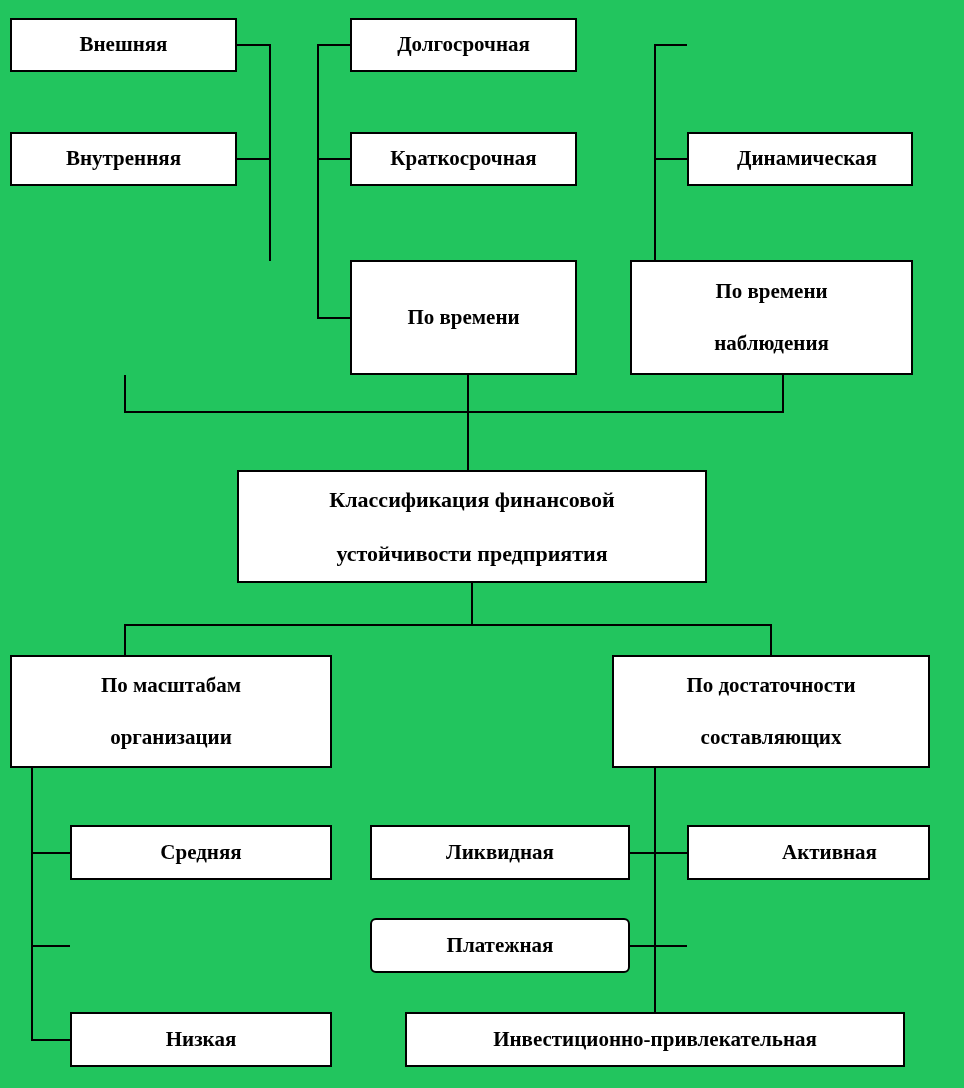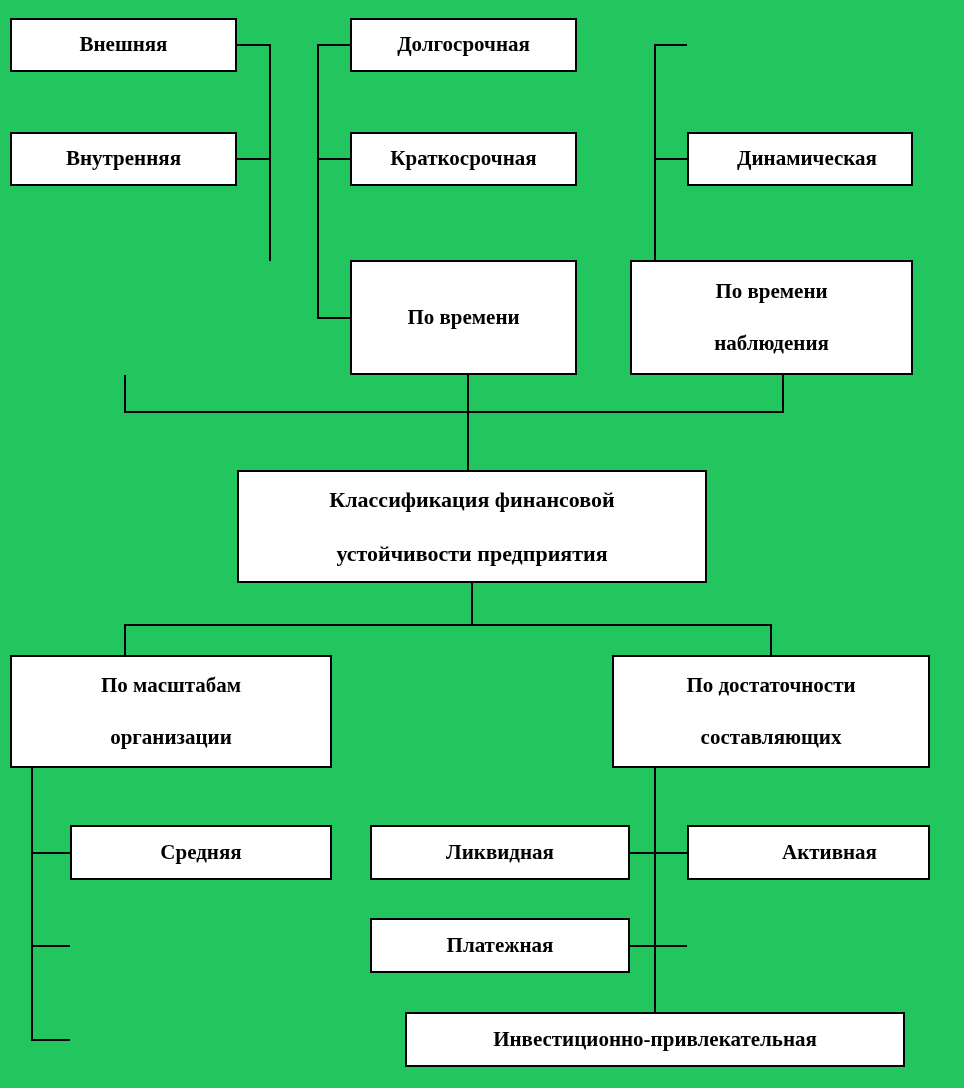--- a/index.html
+++ b/index.html
@@ -55,21 +55,21 @@
   #n-dynamic   { left: 687px; top: 132px;  width: 226px; height: 54px; padding-left: 14px; }
   #n-obs       { left: 630px; top: 260px;  width: 283px; height: 115px; }
   #n-root      { left: 237px; top: 470px;  width: 470px; height: 113px; }
   #n-scale     { left: 10px;  top: 655px;  width: 322px; height: 113px; }
   #n-suff      { left: 612px; top: 655px;  width: 318px; height: 113px; }
   #n-high      { left: 70px;  top: 825px;  width: 262px; height: 55px; }
   #n-medium    { left: 70px;  top: 918px;  width: 262px; height: 55px; }
   #n-low       { left: 70px;  top: 1012px; width: 262px; height: 55px; }
   #n-liquid    { left: 370px; top: 825px;  width: 260px; height: 55px; }
   #n-active    { left: 687px; top: 825px;  width: 243px; height: 55px; padding-left: 42px; }
-  #n-payment   { left: 370px; top: 918px;  width: 260px; height: 55px; }
+  #n-payment   { left: 370px; top: 918px;  width: 260px; height: 55px; border-radius: 6px; }
   #n-property  { left: 687px; top: 918px;  width: 243px; height: 55px; }
   #n-invest    { left: 405px; top: 1012px; width: 500px; height: 55px; }
 </style>
 </head>
 <body>
 
 <div id="canvas">
 
   <svg class="wires" shape-rendering="crispEdges" viewBox="0 0 964 1088">
 
@@ -116,20 +116,21 @@
   <div class="node" id="n-dynamic">Динамическая</div>
   <div class="node" id="n-obs">По времени
 наблюдения</div>
 
   <div class="node root" id="n-root">Классификация финансовой
 устойчивости предприятия</div>
 
   <div class="node" id="n-scale">По масштабам
 организации</div>
   <div class="node" id="n-high">Средняя</div>
+  <div class="node" id="n-low">Низкая</div>
 
   <div class="node" id="n-suff">По достаточности
 составляющих</div>
   <div class="node" id="n-liquid">Ликвидная</div>
   <div class="node" id="n-active">Активная</div>
   <div class="node" id="n-payment">Платежная</div>
   <div class="node" id="n-invest">Инвестиционно-привлекательная</div>
 
 </div>
 

